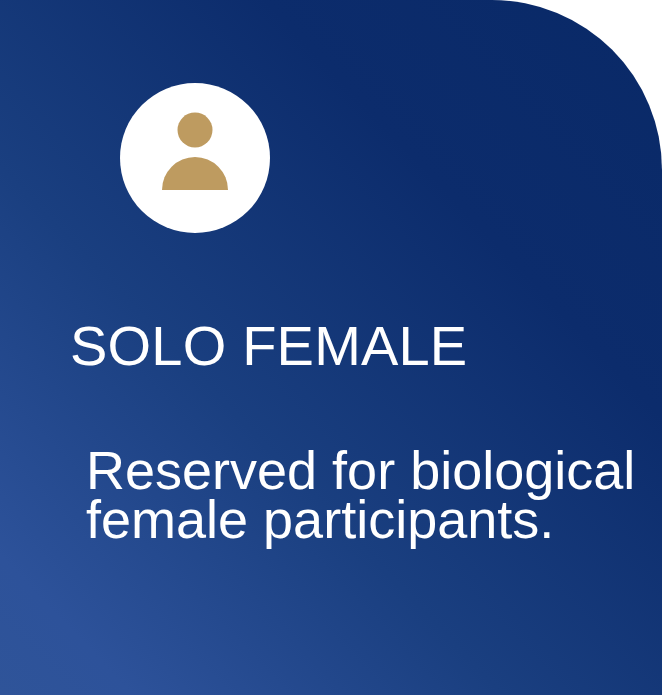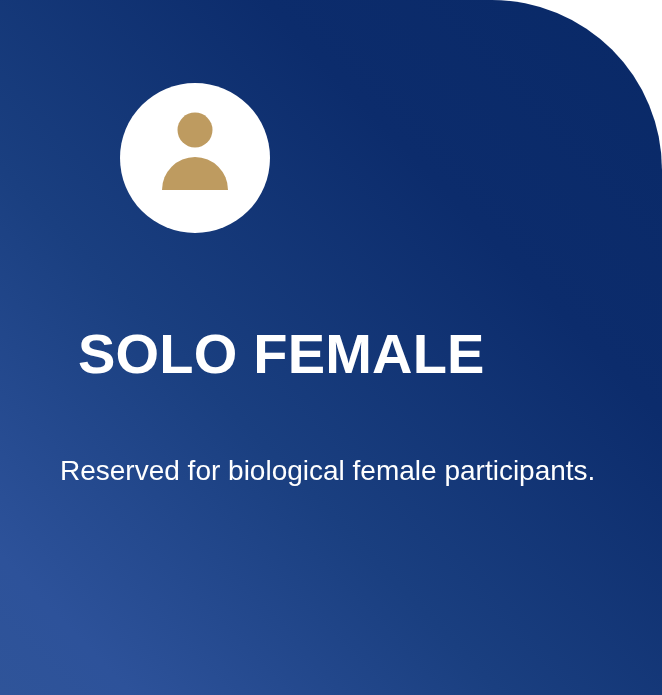--- a/index.html
+++ b/index.html
@@ -44,37 +44,37 @@
     display: block;
     width: 150px;
     height: 150px;
   }
 
   
   #card-title {
     position: absolute;
     left: 70px;
     top: 318px;
-    margin: 8px;
+    margin: 0;
     font-size: 56px;
-    font-weight: bold;
+    font-weight: normal;
     line-height: 1.0;
     letter-spacing: 0.2px;
     color: #ffffff;
     white-space: nowrap;
   }
 
   
   #card-description {
     position: absolute;
-    left: 60px;
+    left: 86px;
     top: 446px;
     margin: 0;
     width: 560px;
-    font-size: 28px;
+    font-size: 54px;
     font-weight: normal;
     line-height: 49px;
     color: #ffffff;
   }
 </style>
 </head>
 <body>
 
 <div id="card">
 

